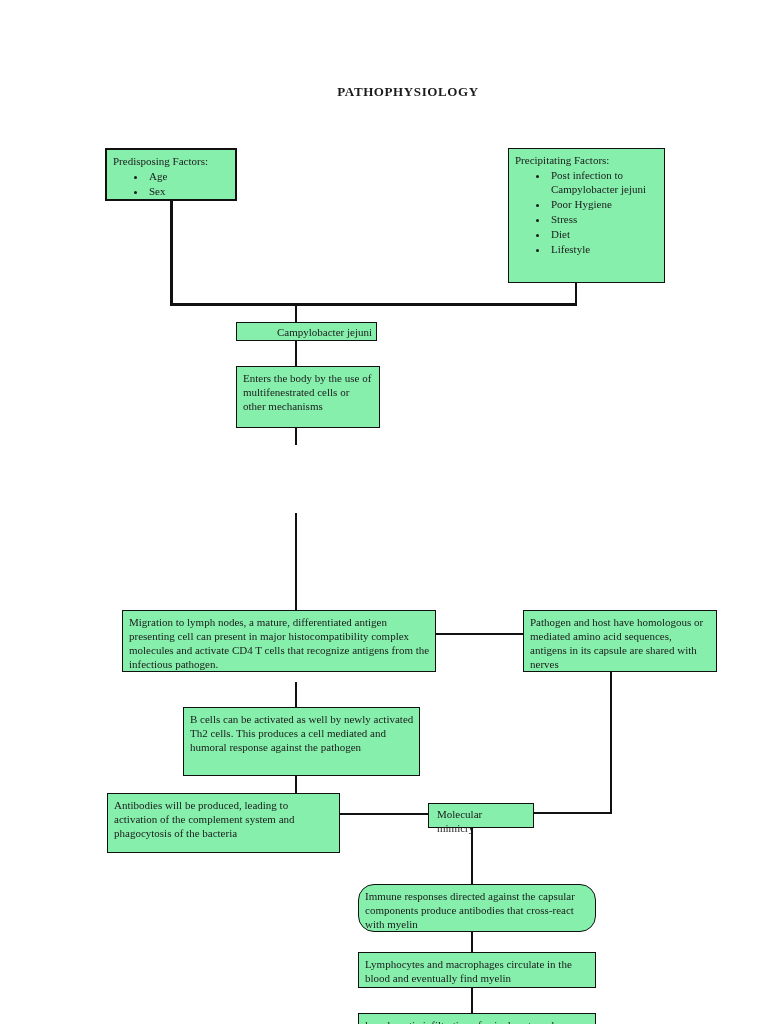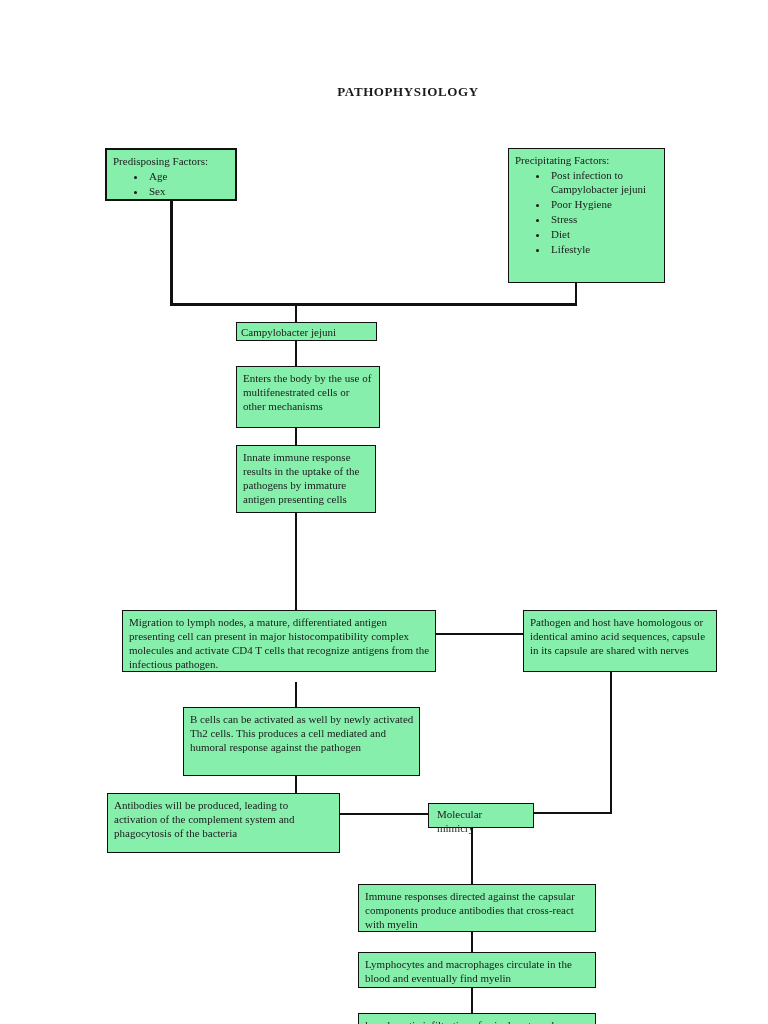--- a/index.html
+++ b/index.html
@@ -39,29 +39,29 @@
     list-style-type: disc;
   }
   .fbox ul li { margin: 0 0 1px 0; padding-left: 2px; }
   .line {
     position: absolute;
     background: #111111;
   }
   
   #box-predisposing   { left:105px; top:148px; width:132px; height:53px; }
   #box-precipitating  { left:508px; top:148px; width:157px; height:135px; }
-  #box-campylobacter  { left:236px; top:322px; width:141px; height:19px; padding:1px 4px; line-height:16px; }
+  #box-campylobacter  { left:236px; top:322px; width:141px; height:19px; padding:1px 4px; line-height:16px;text-align:right; }
   #box-enters         { left:236px; top:366px; width:144px; height:62px; }
   #box-innate         { left:236px; top:445px; width:140px; height:68px; }
   #box-migration      { left:122px; top:610px; width:314px; height:62px; }
   #box-pathogen       { left:523px; top:610px; width:194px; height:62px; }
   #box-bcells         { left:183px; top:707px; width:237px; height:69px; }
   #box-antibodies     { left:107px; top:793px; width:233px; height:60px; }
   #box-mimicry        { left:428px; top:803px; width:106px; height:25px; padding:3px 15px 2px 8px; }
-  #box-immune         { left:358px; top:884px; width:238px; height:48px; }
+  #box-immune         { left:358px; top:884px; width:238px; height:48px;border-radius:16px; }
   #box-lymphocytes    { left:358px; top:952px; width:238px; height:36px; }
   #box-infiltration   { left:358px; top:1013px; width:238px; height:40px; }
 </style>
 </head>
 <body>
 
 <div id="page">
 
   <div class="title">PATHOPHYSIOLOGY</div>
 
@@ -92,32 +92,29 @@
   <div class="fbox" id="box-campylobacter">
     <span>Campylobacter jejuni</span>
   </div>
   <div class="line" style="left:295px; top:341px; width:2px; height:25px;"></div>
 
   <div class="fbox" id="box-enters">
     <span>Enters the body by the use of multifenestrated cells or other mechanisms</span>
   </div>
   <div class="line" style="left:295px; top:428px; width:2px; height:17px;"></div>
 
-  <div class="fbox" id="box-innate">
-    <span>Innate immune response results in the uptake of the pathogens by immature antigen presenting cells</span>
-  </div>
   <div class="line" style="left:295px; top:513px; width:2px; height:97px;"></div>
 
   <div class="fbox" id="box-migration">
     <span>Migration to lymph nodes, a mature, differentiated antigen presenting cell can present in major histocompatibility complex molecules and activate CD4 T cells that recognize antigens from the infectious pathogen.</span>
   </div>
 
   <div class="line" style="left:436px; top:633px; width:88px; height:2px;"></div>
   <div class="fbox" id="box-pathogen">
-    <span>Pathogen and host have homologous or identical amino acid sequences, capsule in its capsule are shared with nerves</span>
+    <span>Pathogen and host have homologous or mediated amino acid sequences, antigens in its capsule are shared with nerves</span>
   </div>
   <div class="line" style="left:610px; top:672px; width:2px; height:142px;"></div>
   <div class="line" style="left:534px; top:812px; width:78px; height:2px;"></div>
 
   <div class="line" style="left:295px; top:682px; width:2px; height:25px;"></div>
   <div class="fbox" id="box-bcells">
     <span>B cells can be activated as well by newly activated Th2 cells. This produces a cell mediated and humoral response against the pathogen</span>
   </div>
   <div class="line" style="left:295px; top:776px; width:2px; height:17px;"></div>
 

